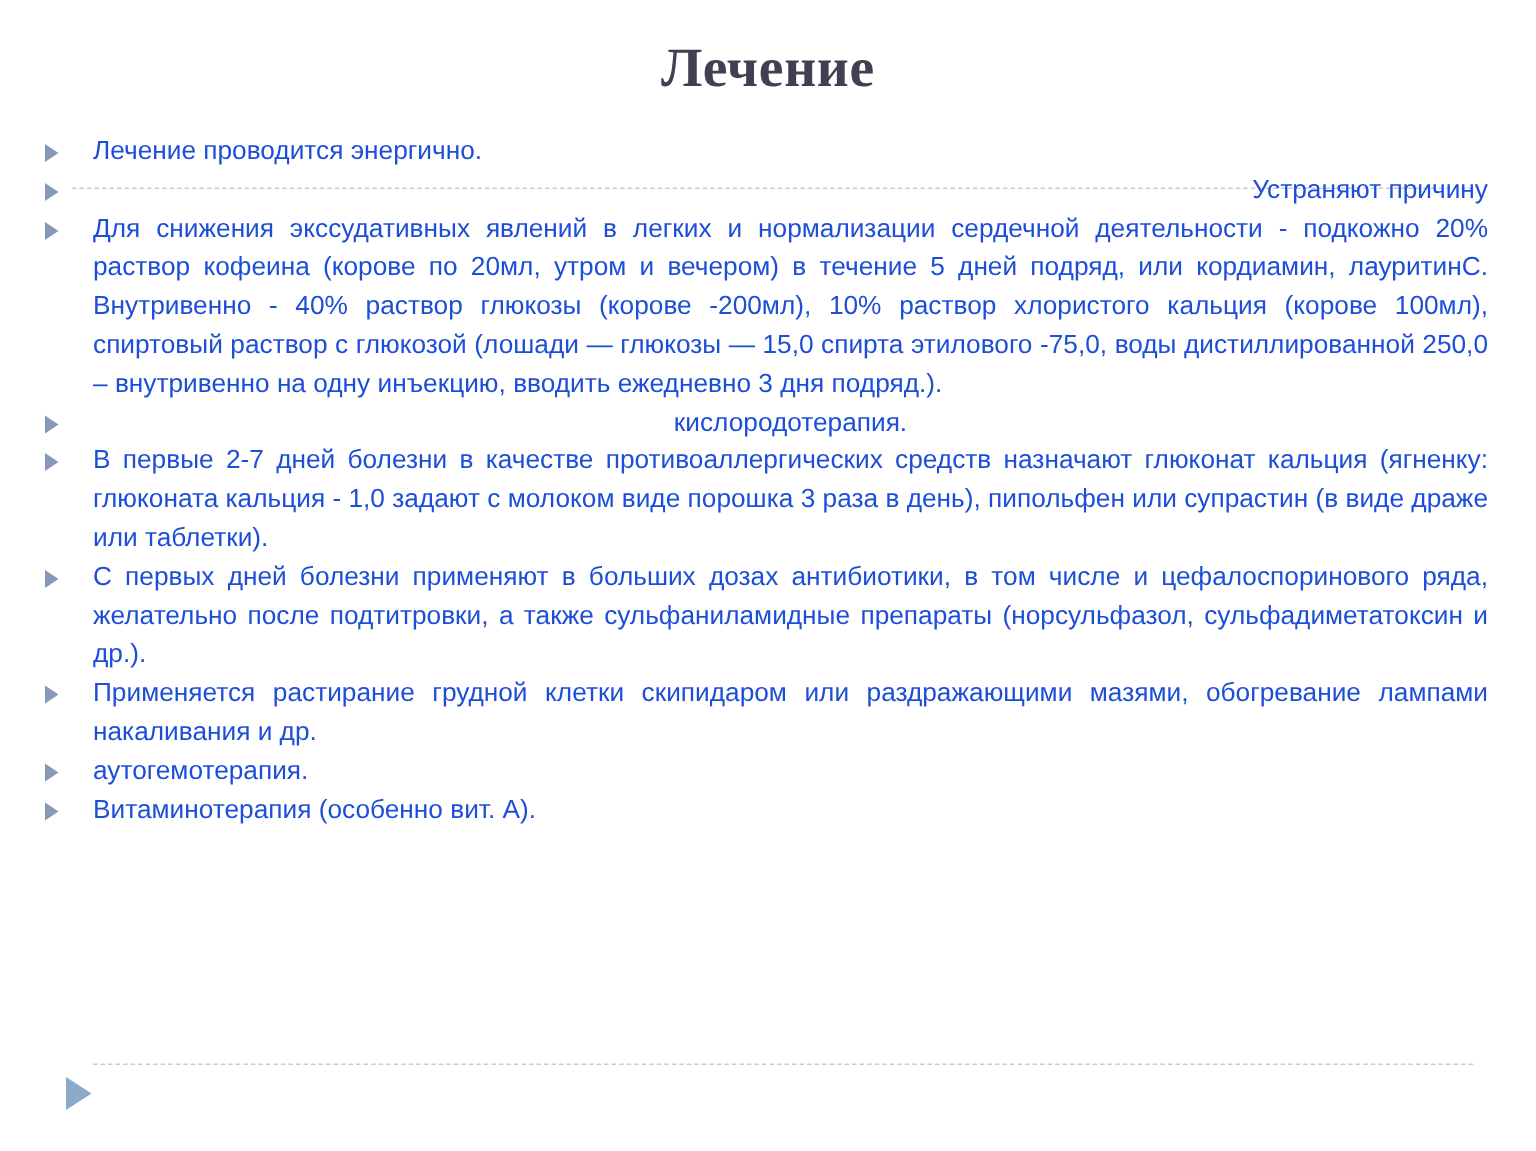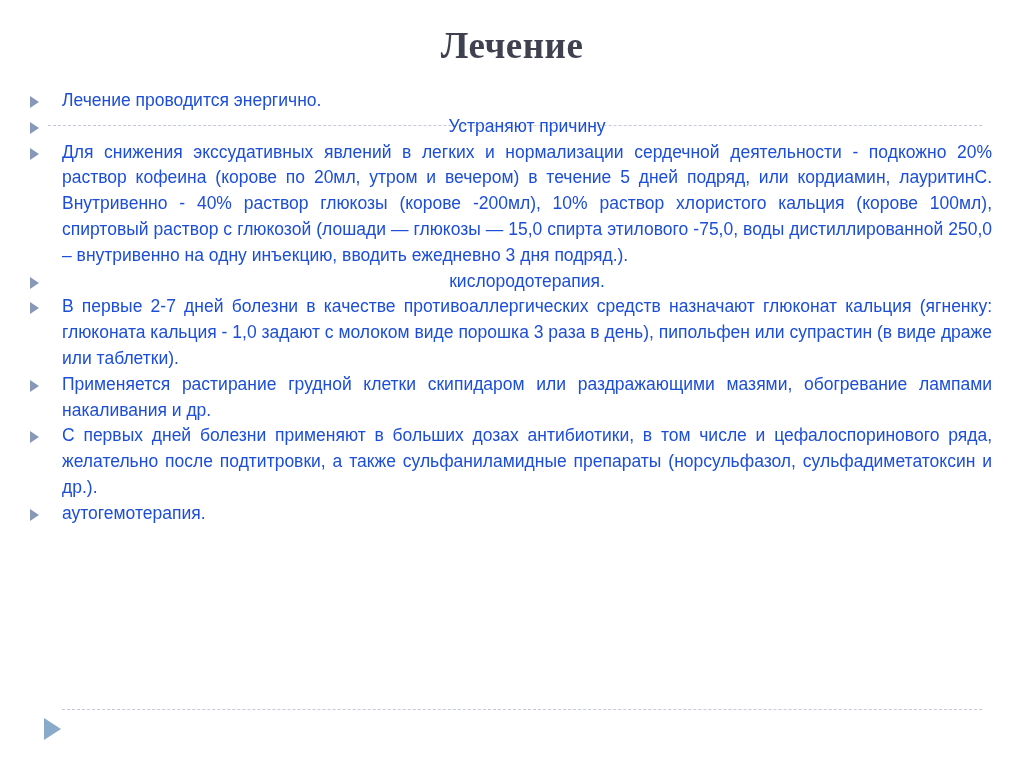--- a/index.html
+++ b/index.html
@@ -117,53 +117,57 @@
 
   <ul class="body-list">
 
     <li class="bullet-item short">
       <span class="bullet-marker"></span>
       <span class="bullet-text" style="text-align: left;">Лечение проводится энергично.</span>
     </li>
 
     <li class="bullet-item short">
       <span class="bullet-marker"></span>
-      <span class="bullet-text" style="text-align: center;">Устраняют причину</span>
+      <span class="bullet-text" style="text-align: right;">Устраняют причину</span>
     </li>
 
     <li class="bullet-item just-all">
       <span class="bullet-marker"></span>
       <span class="bullet-text" style="text-align: justify;">Для снижения экссудативных явлений в легких и нормализации сердечной деятельности - подкожно 20% раствор кофеина (корове по 20мл, утром и вечером) в течение 5 дней подряд, или кордиамин, лауритинС. Внутривенно - 40% раствор глюкозы (корове -200мл), 10% раствор хлористого кальция (корове 100мл), спиртовый раствор с глюкозой (лошади — глюкозы — 15,0 спирта этилового -75,0, воды дистиллированной 250,0 – внутривенно на одну инъекцию, вводить ежедневно 3 дня подряд.).</span>
     </li>
 
     <li class="bullet-item short">
       <span class="bullet-marker"></span>
       <span class="bullet-text" style="text-align: center;">кислородотерапия.</span>
     </li>
 
     <li class="bullet-item just-all">
       <span class="bullet-marker"></span>
       <span class="bullet-text" style="text-align: justify;">В первые 2-7 дней болезни в качестве противоаллергических средств назначают глюконат кальция (ягненку: глюконата кальция - 1,0 задают с молоком виде порошка 3 раза в день), пипольфен или супрастин (в виде драже или таблетки).</span>
     </li>
 
     <li class="bullet-item just-all">
       <span class="bullet-marker"></span>
-      <span class="bullet-text" style="text-align: justify;">Применяется растирание грудной клетки скипидаром или раздражающими мазями, обогревание лампами накаливания и др.</span>
+      <span class="bullet-text" style="text-align: justify;">С первых дней болезни применяют в больших дозах антибиотики, в том числе и цефалоспоринового ряда, желательно после подтитровки, а также сульфаниламидные препараты (норсульфазол, сульфадиметатоксин и др.).</span>
     </li>
 
     <li class="bullet-item just-all">
       <span class="bullet-marker"></span>
-      <span class="bullet-text" style="text-align: justify;">С первых дней болезни применяют в больших дозах антибиотики, в том числе и цефалоспоринового ряда, желательно после подтитровки, а также сульфаниламидные препараты (норсульфазол, сульфадиметатоксин и др.).</span>
+      <span class="bullet-text" style="text-align: justify;">Применяется растирание грудной клетки скипидаром или раздражающими мазями, обогревание лампами накаливания и др.</span>
     </li>
 
     <li class="bullet-item short">
       <span class="bullet-marker"></span>
       <span class="bullet-text" style="text-align: left;">аутогемотерапия.</span>
     </li>
 
 
+    <li class="bullet-item short">
+      <span class="bullet-marker"></span>
+      <span class="bullet-text" style="text-align: left;">Витаминотерапия (особенно вит. А).</span>
+    </li>
 
   </ul>
 
   <div class="sep s2"></div>
   <div class="final-marker"></div>
 
 </div>
 
 </body></html>

